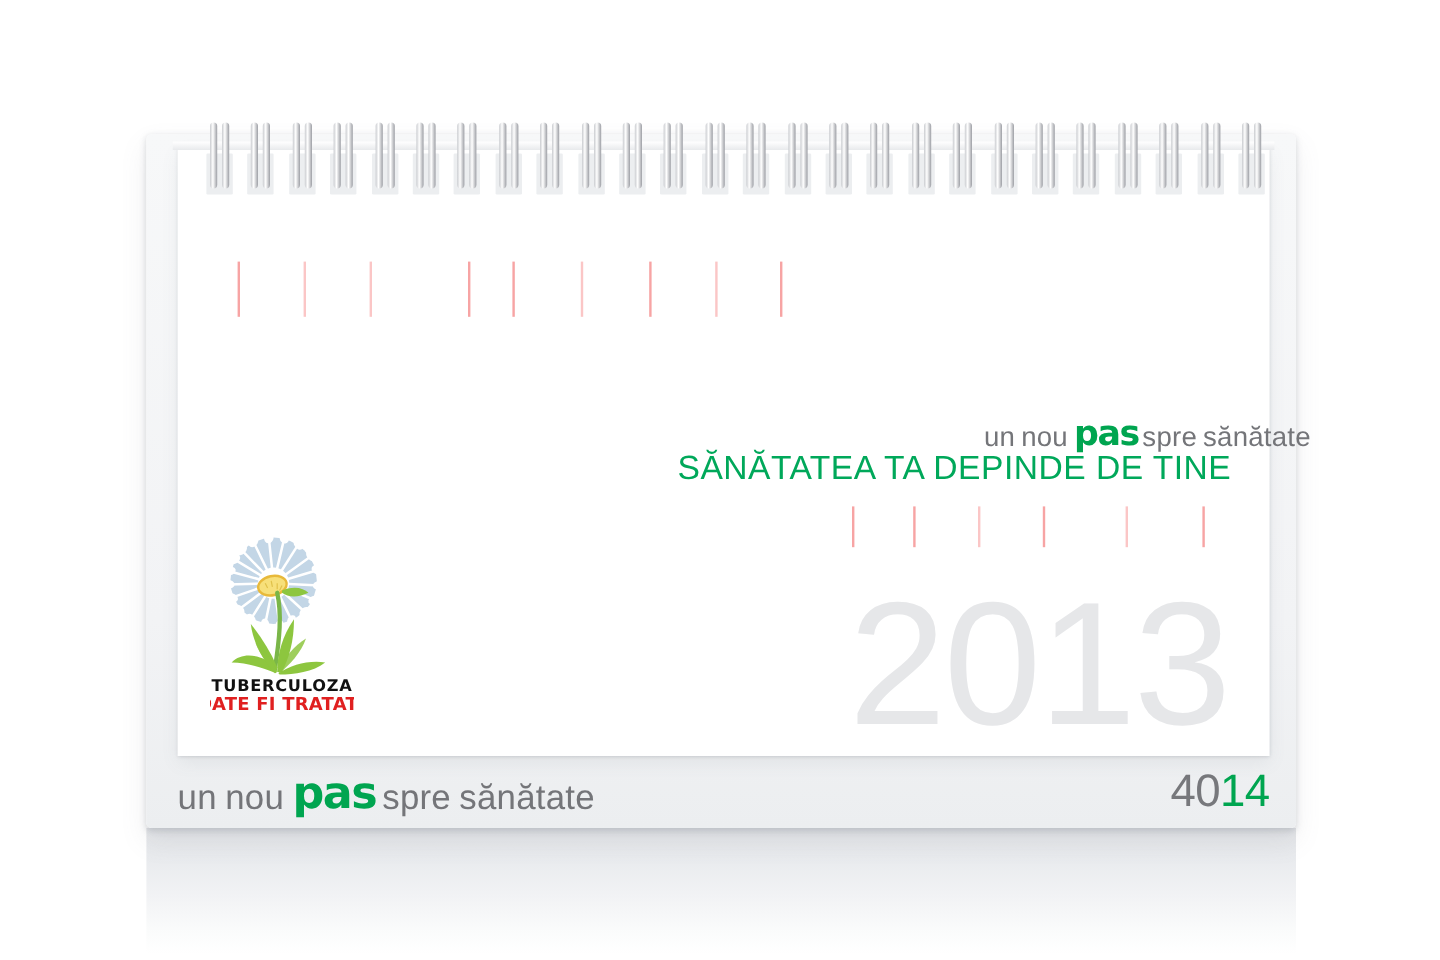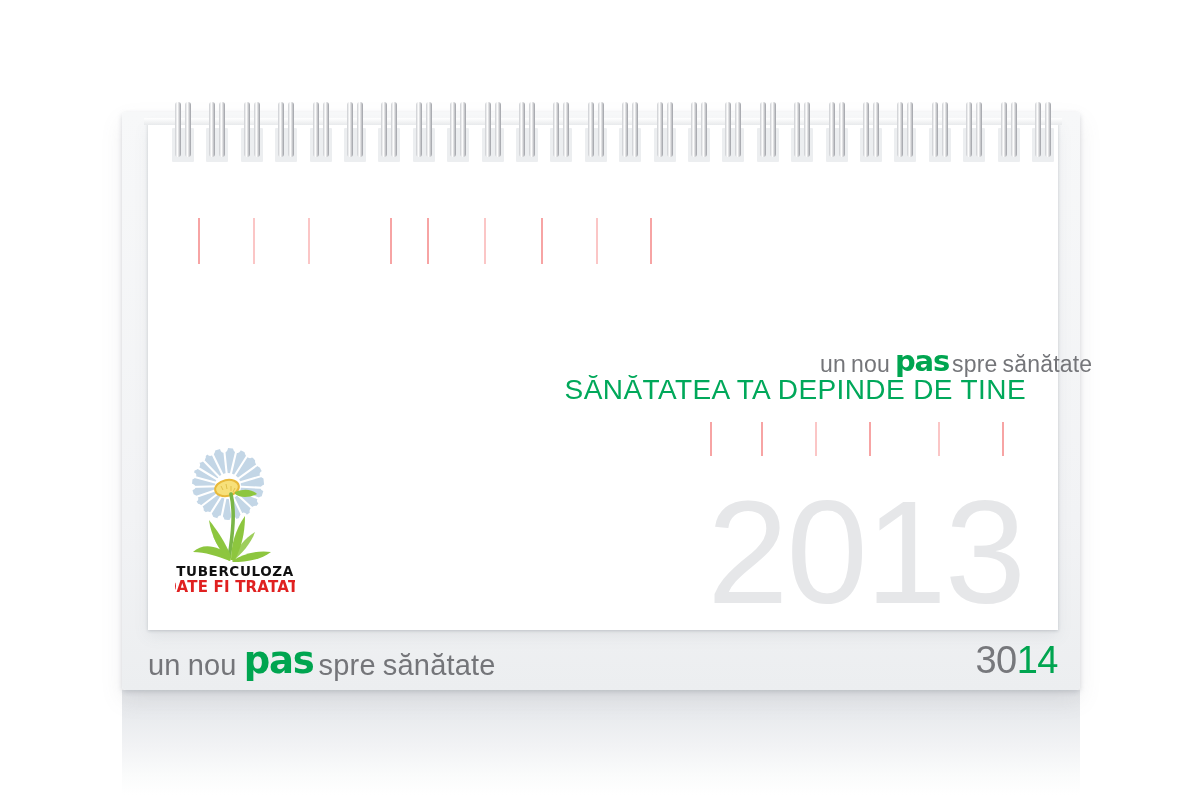--- a/index.html
+++ b/index.html
@@ -234,21 +234,21 @@
 
       <div class="tagline tagline-footer">
         <span class="tl-word">un</span>
         <span class="tl-word">nou</span>
         <span class="tl-logo">pas</span>
         <span class="tl-word">spre</span>
         <span class="tl-word">sănătate</span>
       </div>
 
       <div class="footer-year">
-        <span class="y-a">30</span><span class="y-b">14</span>
+        <span class="y-a">40</span><span class="y-b">14</span>
       </div>
 
     </div>
   </div>
 
   <div class="page">
 
     <div class="tick-row-top">
         <div class="tick" style="left: 0px;"></div>
         <div class="tick pale" style="left: 55px;"></div>

